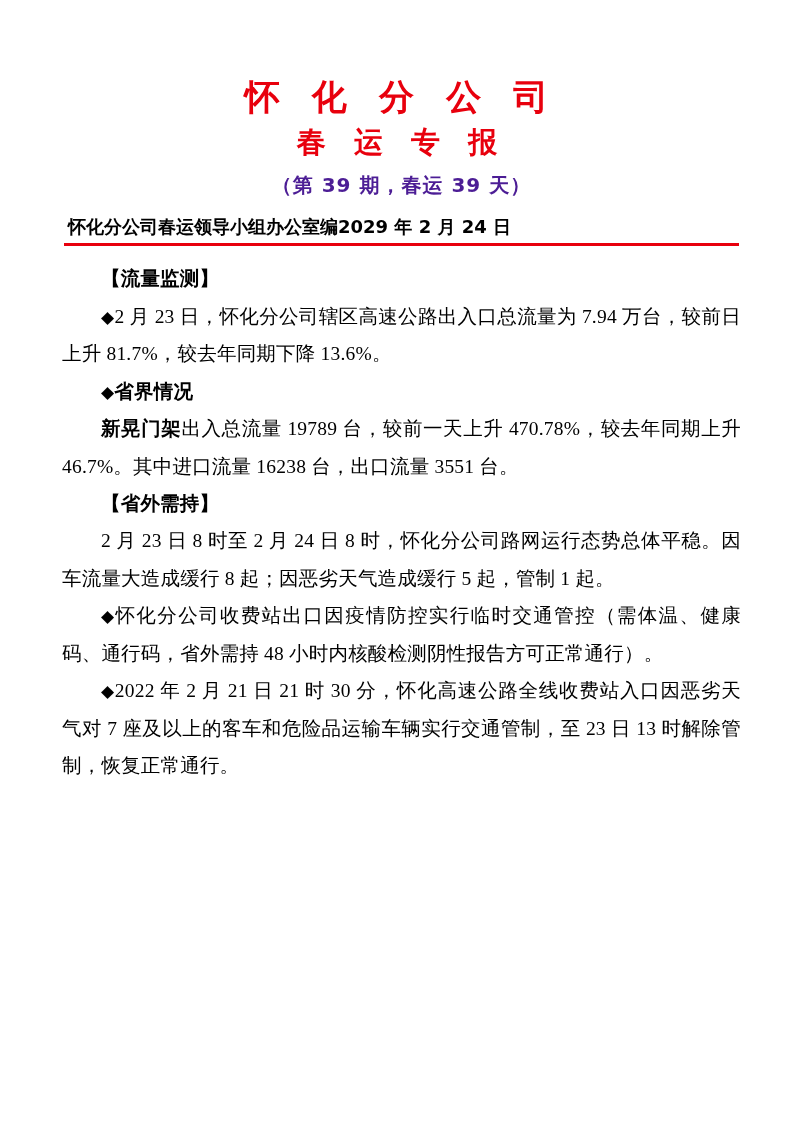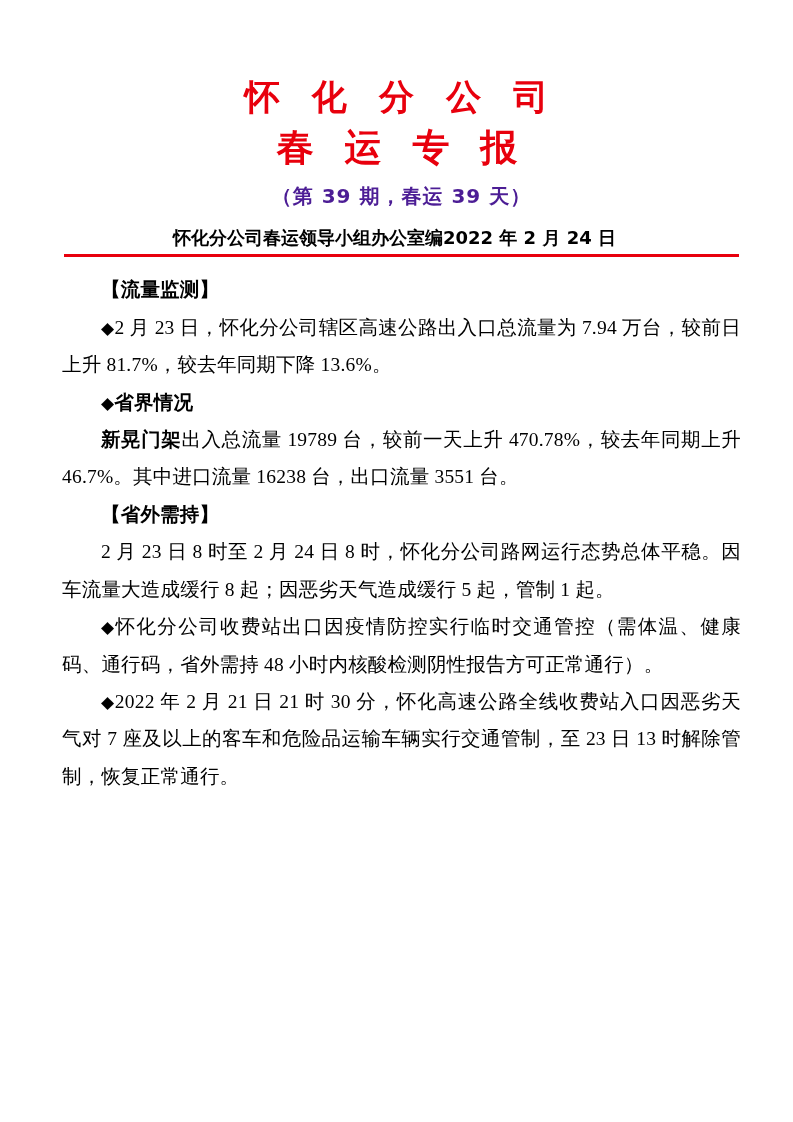--- a/index.html
+++ b/index.html
@@ -27,38 +27,38 @@
     color: #e8000d;
     font-weight: bold;
   }
   .masthead-line1 {
     font-size: 35px;
     letter-spacing: 10px;
     line-height: 1.35;
     font-family: "DejaVu Sans", "Liberation Sans", sans-serif;
   }
   .masthead-line2 {
-    font-size: 37px;
+    font-size: 29px;
     letter-spacing: 9px;
     line-height: 1.35;
     margin-top: 2px;
     font-family: "DejaVu Sans", "Liberation Sans", sans-serif;
   }
   .issue-line {
     text-align: center;
     color: #4c1d95;
     font-size: 20px;
     font-weight: bold;
     letter-spacing: 1px;
     margin-top: 10px;
     font-family: "DejaVu Sans", "Liberation Sans", sans-serif;
   }
   .byline-row {
     display: flex;
-    justify-content: center;
+    justify-content: flex-start;
     align-items: flex-end;
     margin-top: 16px;
     padding: 0 6px 4px 6px;
     font-size: 18px;
     font-weight: bold;
     font-family: "DejaVu Sans", "Liberation Sans", sans-serif;
   }
   .byline-left {
     letter-spacing: 0px;
   }
@@ -103,21 +103,21 @@
 
   <div class="masthead">
     <div class="masthead-line1">怀 化 分 公 司</div>
     <div class="masthead-line2">春 运 专 报</div>
   </div>
 
   <div class="issue-line">（第 39 期，春运 39 天）</div>
 
   <div class="byline-row">
     <div class="byline-left">怀化分公司春运领导小组办公室编</div>
-    <div class="byline-right">2022 年 2 月 24 日</div>
+    <div class="byline-right">2029 年 2 月 24 日</div>
   </div>
   <div class="red-rule"></div>
 
   <div class="body-text">
 
     <p class="para">
       <span class="section-head">【流量监测】</span>
     </p>
 
     <p class="para">

